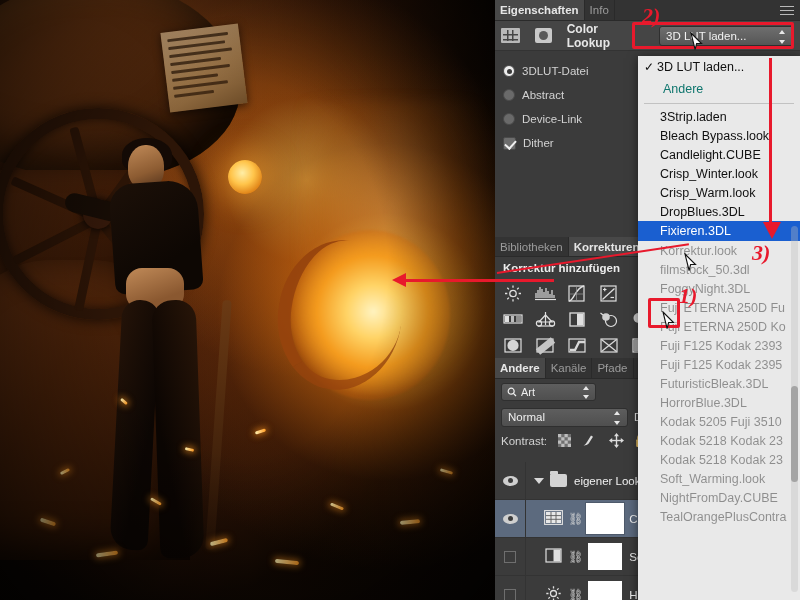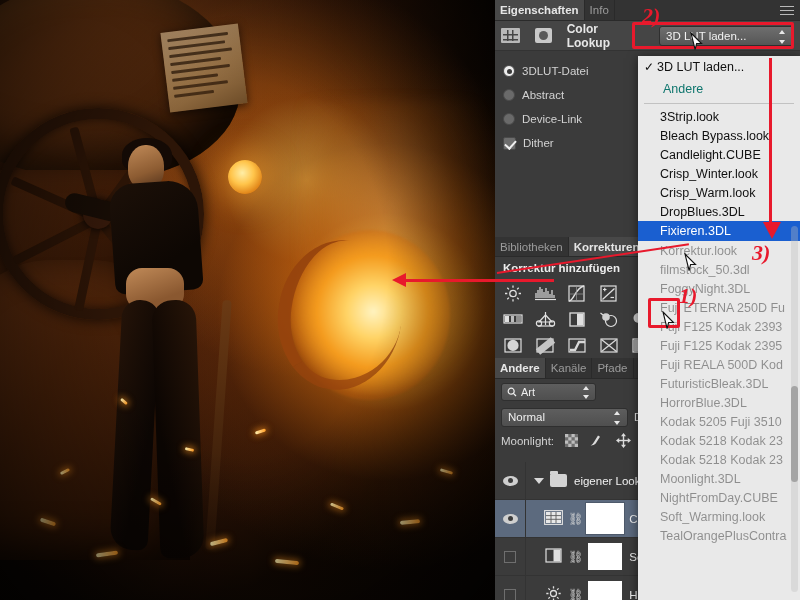--- a/index.html
+++ b/index.html
@@ -634,21 +634,21 @@
             <b></b>
             <b></b>
           </span>
       </div>
       <span class="opa-label">Deckkraft:</span>
       <span class="opa-val">100%</span>
       <span class="mini-caret"></span>
     </div>
 
     <div class="lock-row">
-      <span>Moonlight:</span>
+      <span>Kontrast:</span>
       <span>
         <svg width="13" height="13" viewBox="0 0 12 12">
             <rect width="12" height="12" fill="#6f6f6f"></rect>
             <rect width="3" height="3" fill="#bdbdbd"></rect>
             <rect x="6" width="3" height="3" fill="#bdbdbd"></rect>
             <rect x="3" y="3" width="3" height="3" fill="#bdbdbd"></rect>
             <rect x="9" y="3" width="3" height="3" fill="#bdbdbd"></rect>
             <rect y="6" width="3" height="3" fill="#bdbdbd"></rect>
             <rect x="6" y="6" width="3" height="3" fill="#bdbdbd"></rect>
             <rect x="3" y="9" width="3" height="3" fill="#bdbdbd"></rect>
@@ -744,21 +744,21 @@
   <div class="mi head" style="height:22px;">
     <span class="tick">✓</span>
     <span>3D LUT laden...</span>
   </div>
   <div class="mi head dim" style="height:22px;padding-left:25px;">
     <span>Andere</span>
   </div>
   <div class="sep"></div>
 
   <div class="mi" style="height:19px">
-      <span>3Strip.look</span>
+      <span>3Strip.laden</span>
     </div>
   <div class="mi" style="height:19px">
       <span>Bleach Bypass.look</span>
     </div>
   <div class="mi" style="height:19px">
       <span>Candlelight.CUBE</span>
     </div>
   <div class="mi" style="height:19px">
       <span>Crisp_Winter.look</span>
     </div>
@@ -779,51 +779,48 @@
     <div class="mi" style="height:19px">
         <span>filmstock_50.3dl</span>
       </div>
     <div class="mi" style="height:19px">
         <span>FoggyNight.3DL</span>
       </div>
     <div class="mi" style="height:19px">
         <span>Fuji ETERNA 250D Fu</span>
       </div>
     <div class="mi" style="height:19px">
+        <span>Fuji ETERNA 250D Ko</span>
+      </div>
+    <div class="mi" style="height:19px">
         <span>Fuji F125 Kodak 2393</span>
       </div>
     <div class="mi" style="height:19px">
         <span>Fuji F125 Kodak 2395</span>
       </div>
     <div class="mi" style="height:19px">
-        <span>Fuji REALA 500D Kod</span>
-      </div>
-    <div class="mi" style="height:19px">
         <span>FuturisticBleak.3DL</span>
       </div>
     <div class="mi" style="height:19px">
         <span>HorrorBlue.3DL</span>
       </div>
     <div class="mi" style="height:19px">
         <span>Kodak 5205 Fuji 3510</span>
       </div>
     <div class="mi" style="height:19px">
         <span>Kodak 5218 Kodak 23</span>
       </div>
     <div class="mi" style="height:19px">
         <span>Kodak 5218 Kodak 23</span>
       </div>
     <div class="mi" style="height:19px">
-        <span>Moonlight.3DL</span>
+        <span>Soft_Warming.look</span>
       </div>
     <div class="mi" style="height:19px">
         <span>NightFromDay.CUBE</span>
-      </div>
-    <div class="mi" style="height:19px">
-        <span>Soft_Warming.look</span>
       </div>
     <div class="mi" style="height:19px">
         <span>TealOrangePlusContra</span>
       </div>
 
   </div>
 
   <div class="menu-scroll">
       <i></i>
     </div>

